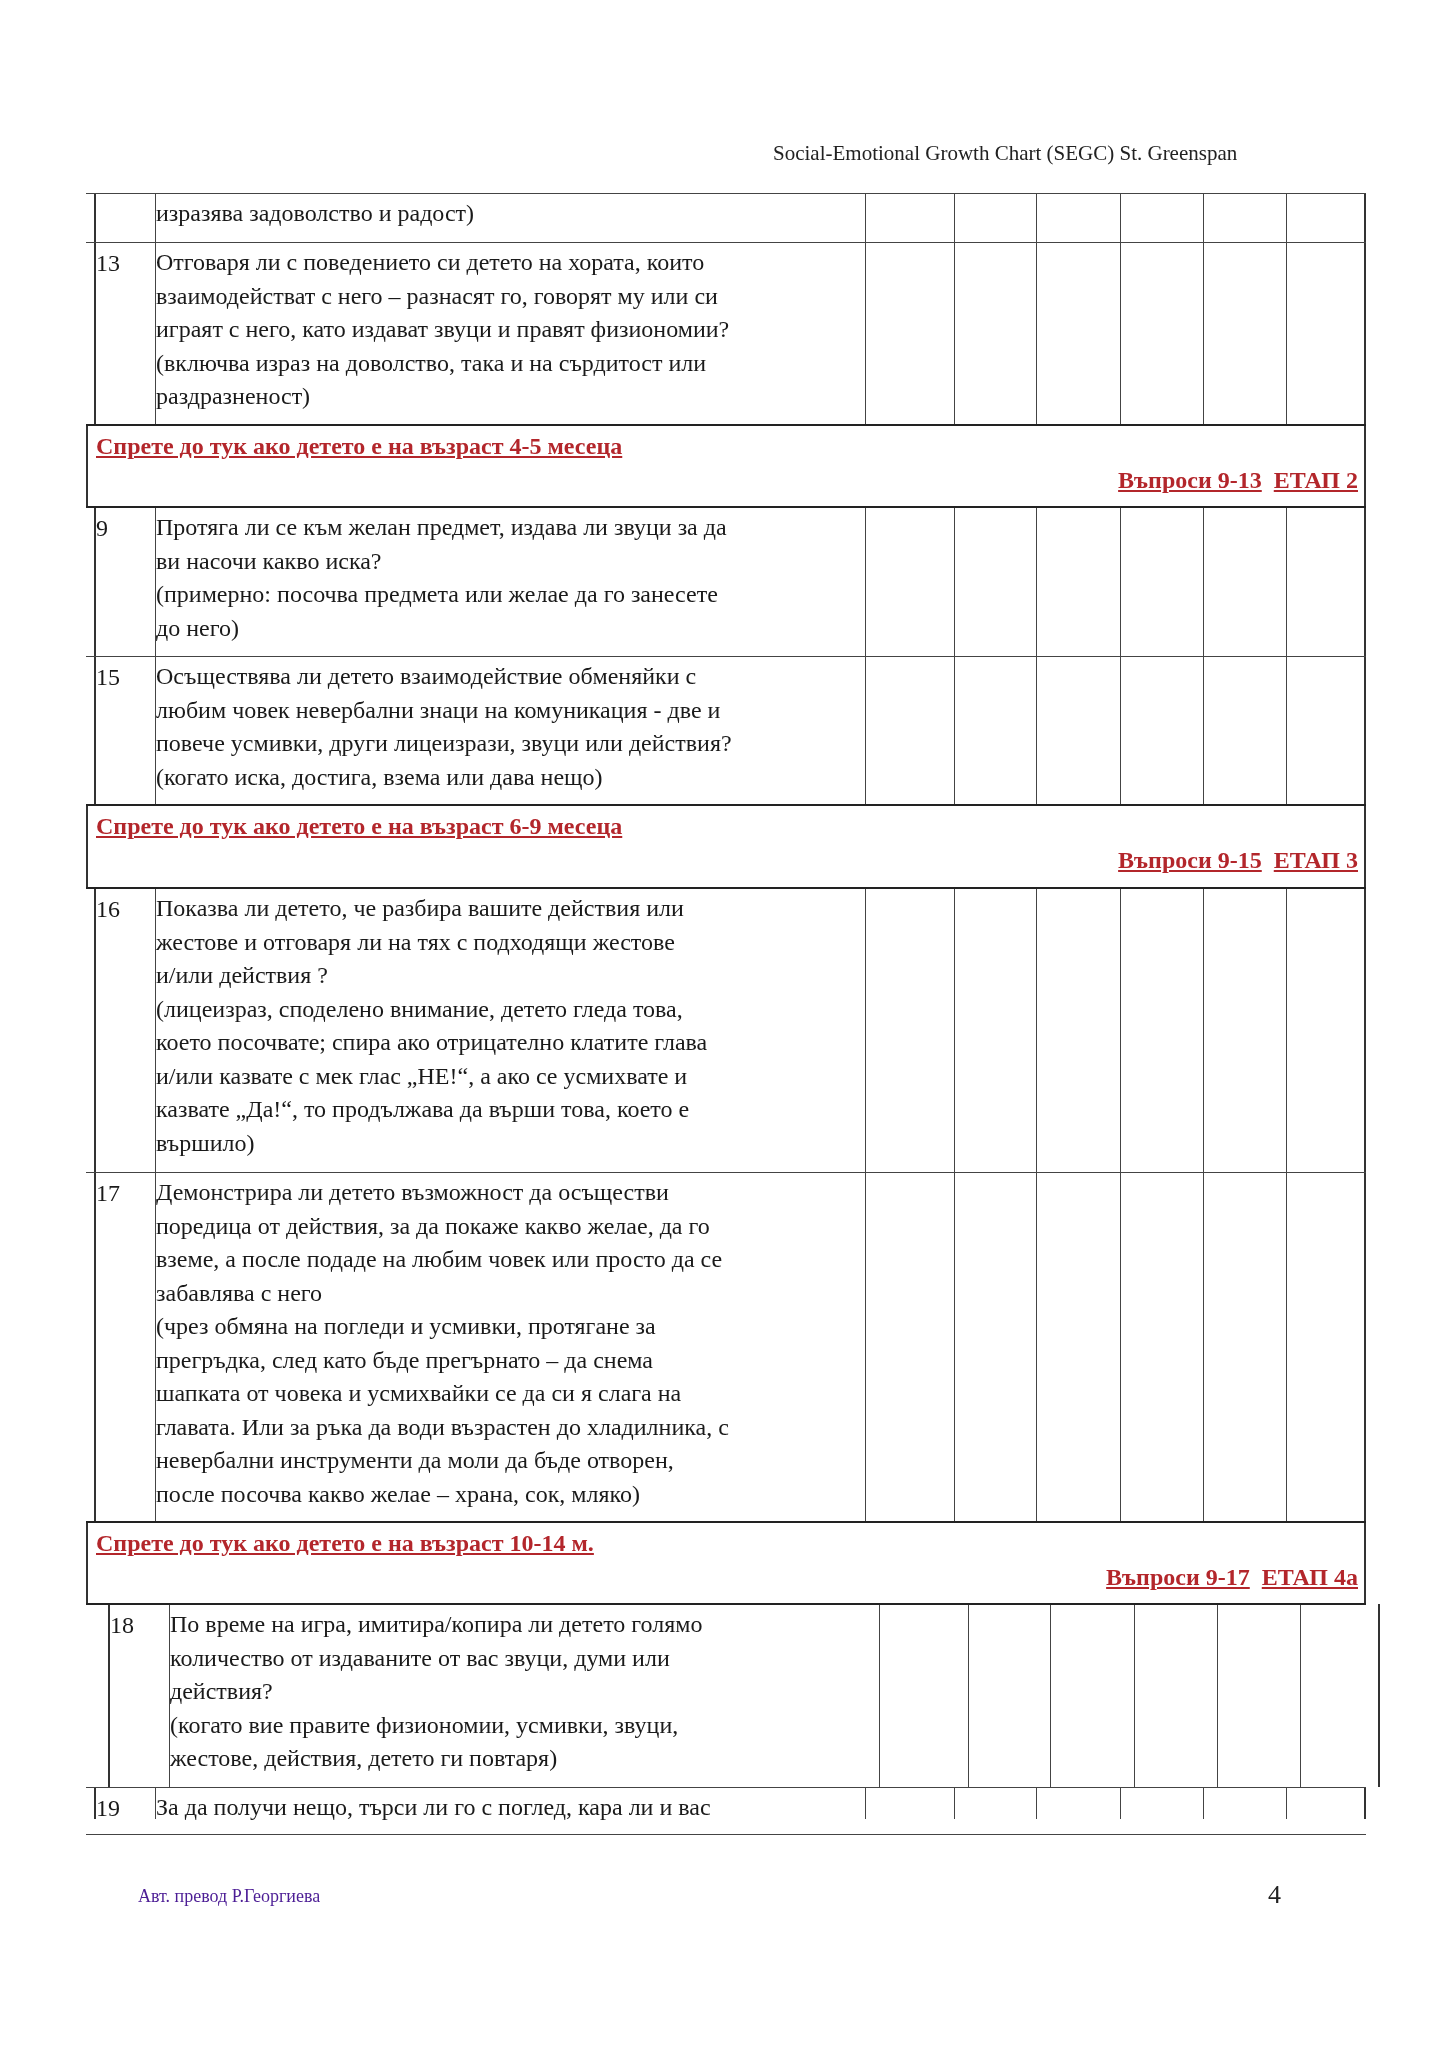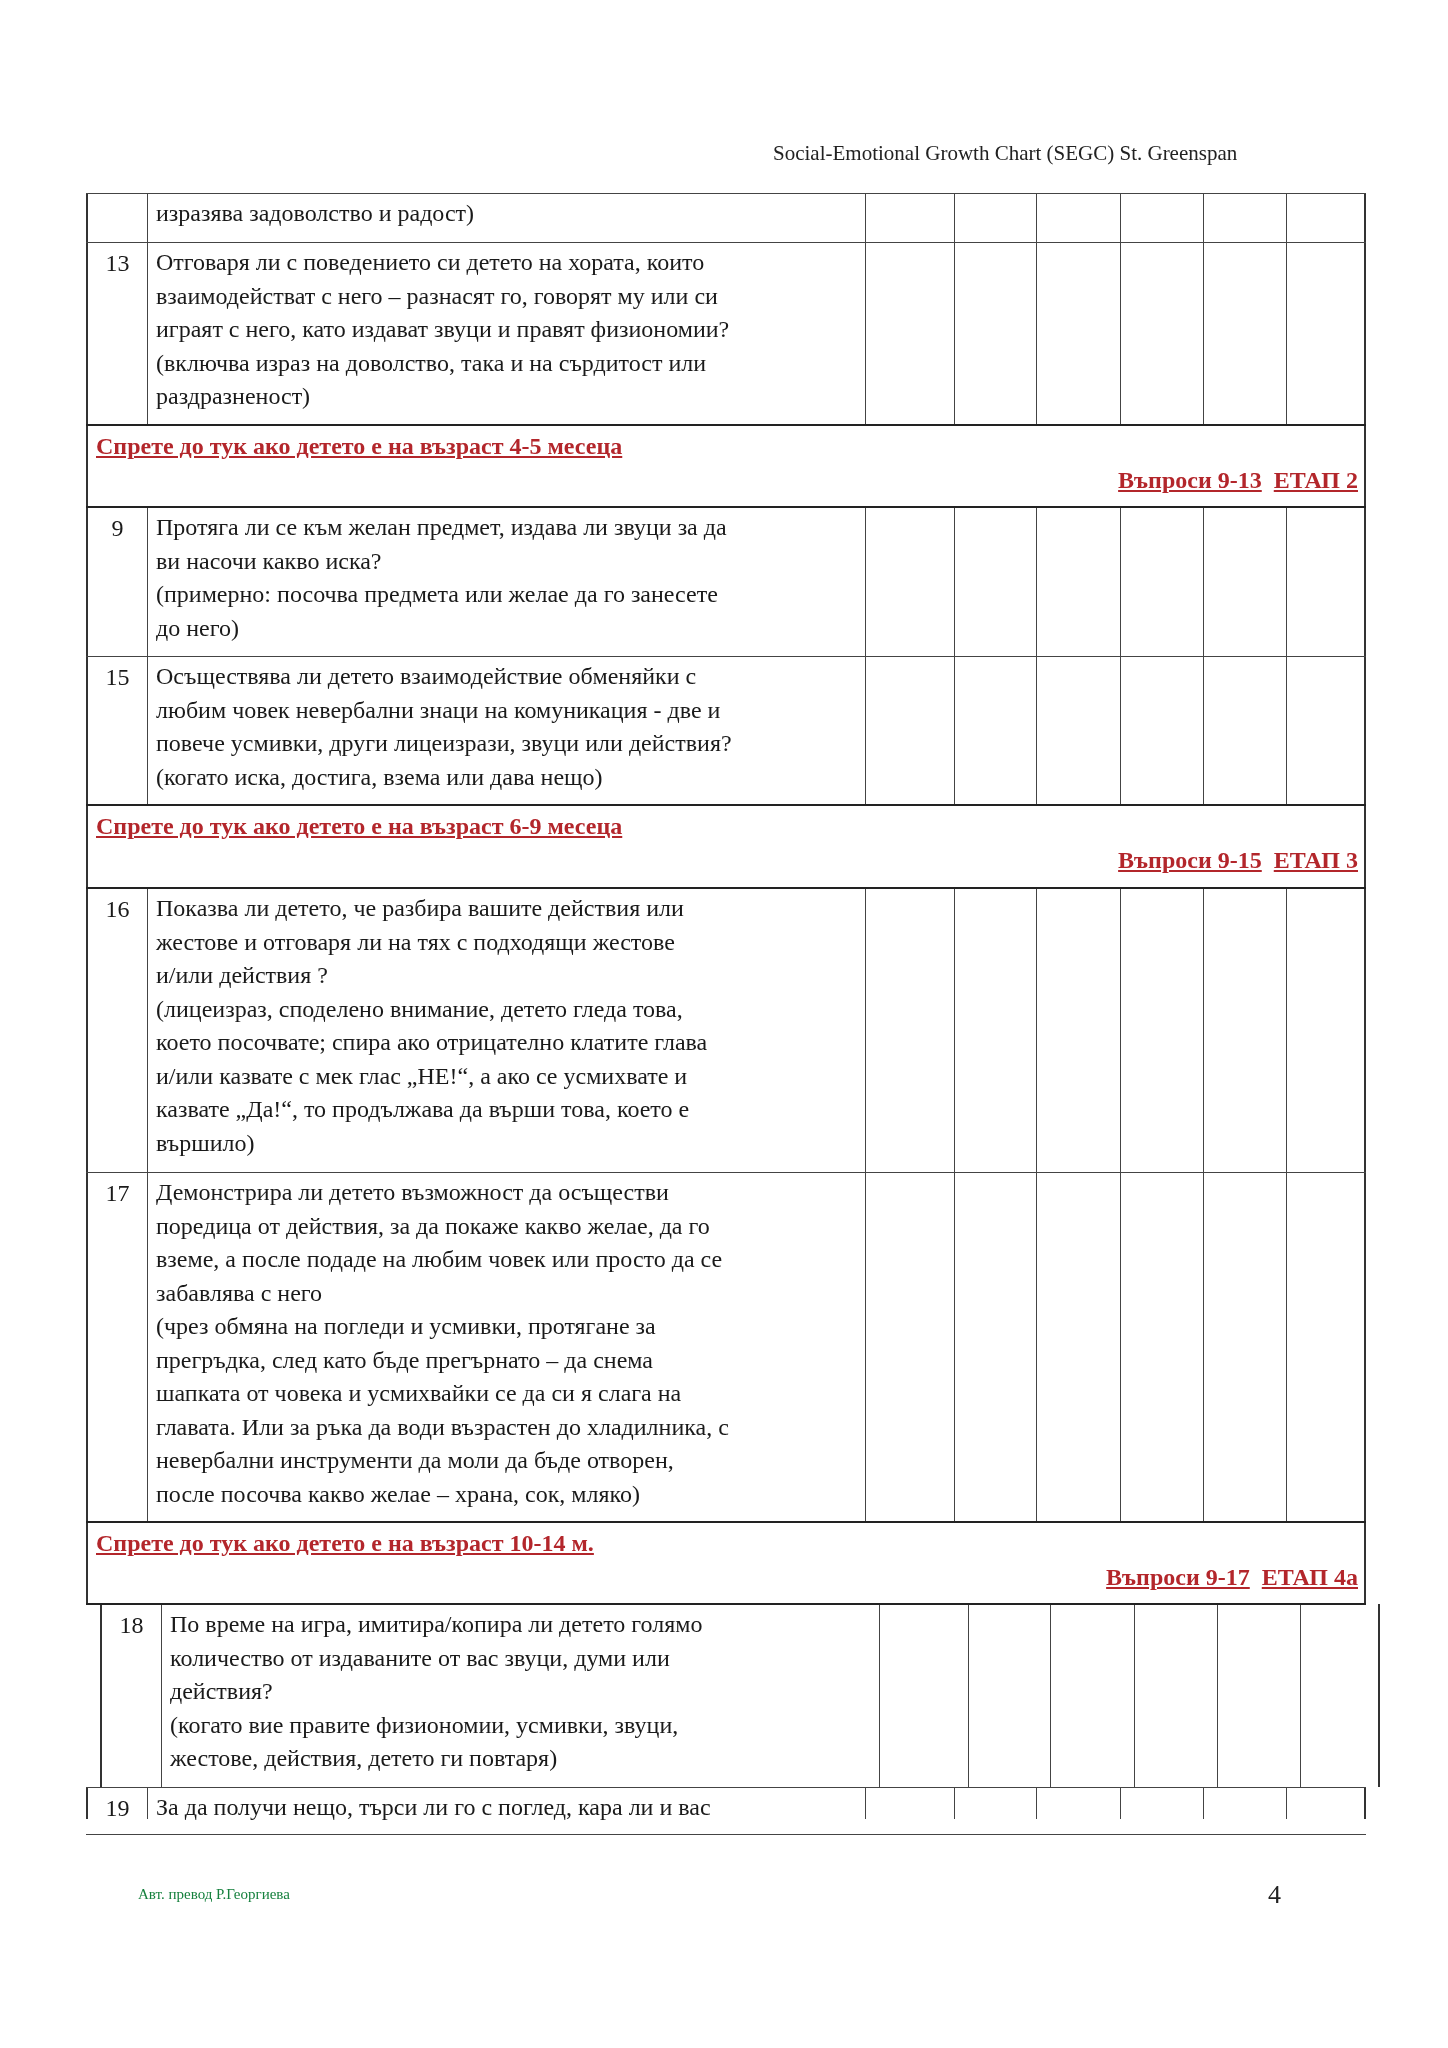--- a/index.html
+++ b/index.html
@@ -2,29 +2,29 @@
 <html><head>
 <meta charset="utf-8">
 <style>
   html, body { margin: 0; padding: 0; background: #ffffff; }
   body { width: 1448px; height: 2048px; position: relative; overflow: hidden;
          font-family: "Liberation Serif", "DejaVu Serif", serif; color: #1a1a1a; }
   .page-header { position: absolute; left: 773px; top: 141px; font-size: 21px; white-space: nowrap; color: #222; }
   .grid { position: absolute; left: 86px; top: 193px; width: 1280px; }
   .row { position: absolute; left: 0; width: 1280px; box-sizing: border-box; padding-left: 32px; }
   .qrow .cell { position: absolute; top: 0; bottom: 0; box-sizing: border-box; border-right: 1.5px solid #444; }
-  .qrow .num { left: 0; width: 62px; border-left: 2px solid #333; text-align: center; font-size: 24px; padding-top: 8px; }
+  .qrow .num { left: 8px; width: 62px; border-left: 2px solid #333; text-align: left; font-size: 24px; padding-top: 8px; }
   .qrow .text { left: 62px; width: 718px; font-size: 24px; line-height: 33.5px; padding: 4px 6px 0 8px; white-space: pre-line; }
   .hline { position: absolute; left: 0; width: 1280px; height: 0; border-top: 1.5px solid #444; }
   .hline.thick { border-top: 2.5px solid #222; }
   .section { position: absolute; left: 0; width: 1280px; box-sizing: border-box; border-left: 2px solid #333; border-right: 2px solid #333; }
   .sec-stop { position: absolute; left: 8px; top: 8px; font-size: 24px; font-weight: bold; color: #b3262b; text-decoration: underline; white-space: nowrap; }
   .sec-stage { position: absolute; right: 6px; top: 42px; font-size: 24px; font-weight: bold; color: #b3262b; white-space: nowrap; }
   .sec-stage span { text-decoration: underline; }
-  .footer-left { position: absolute; left: 138px; top: 1886px; font-size: 15px; color: #15803d; white-space: nowrap; }
+  .footer-left { position: absolute; left: 138px; top: 1886px; font-size: 18px; color: #4c1d95; white-space: nowrap; }
   .footer-right { position: absolute; left: 1268px; top: 1880px; font-size: 26px; color: #222; }
 </style>
 </head>
 <body>
 
 <div class="page-header">Social-Emotional Growth Chart (SEGC) St. Greenspan</div>
 
 <div class="grid">
 
   <div class="row qrow" style="top:0px;height:49px;">

